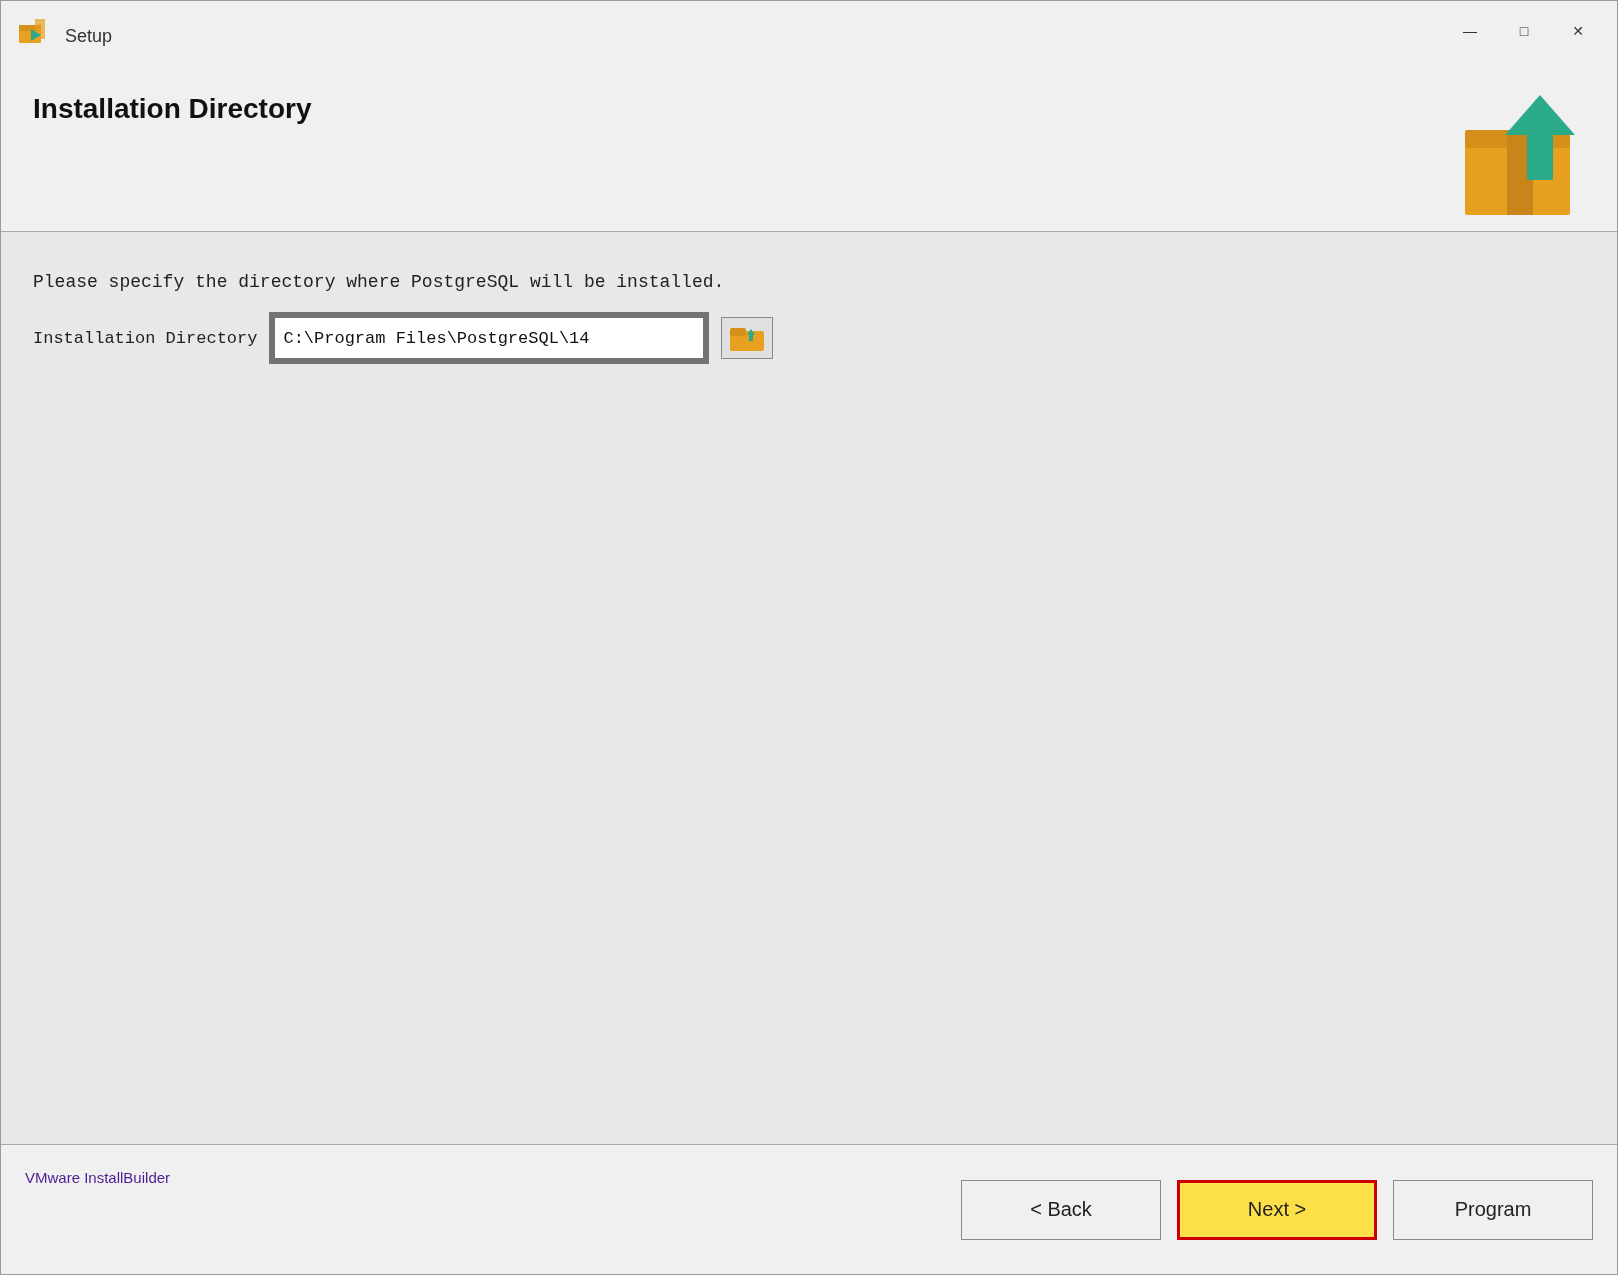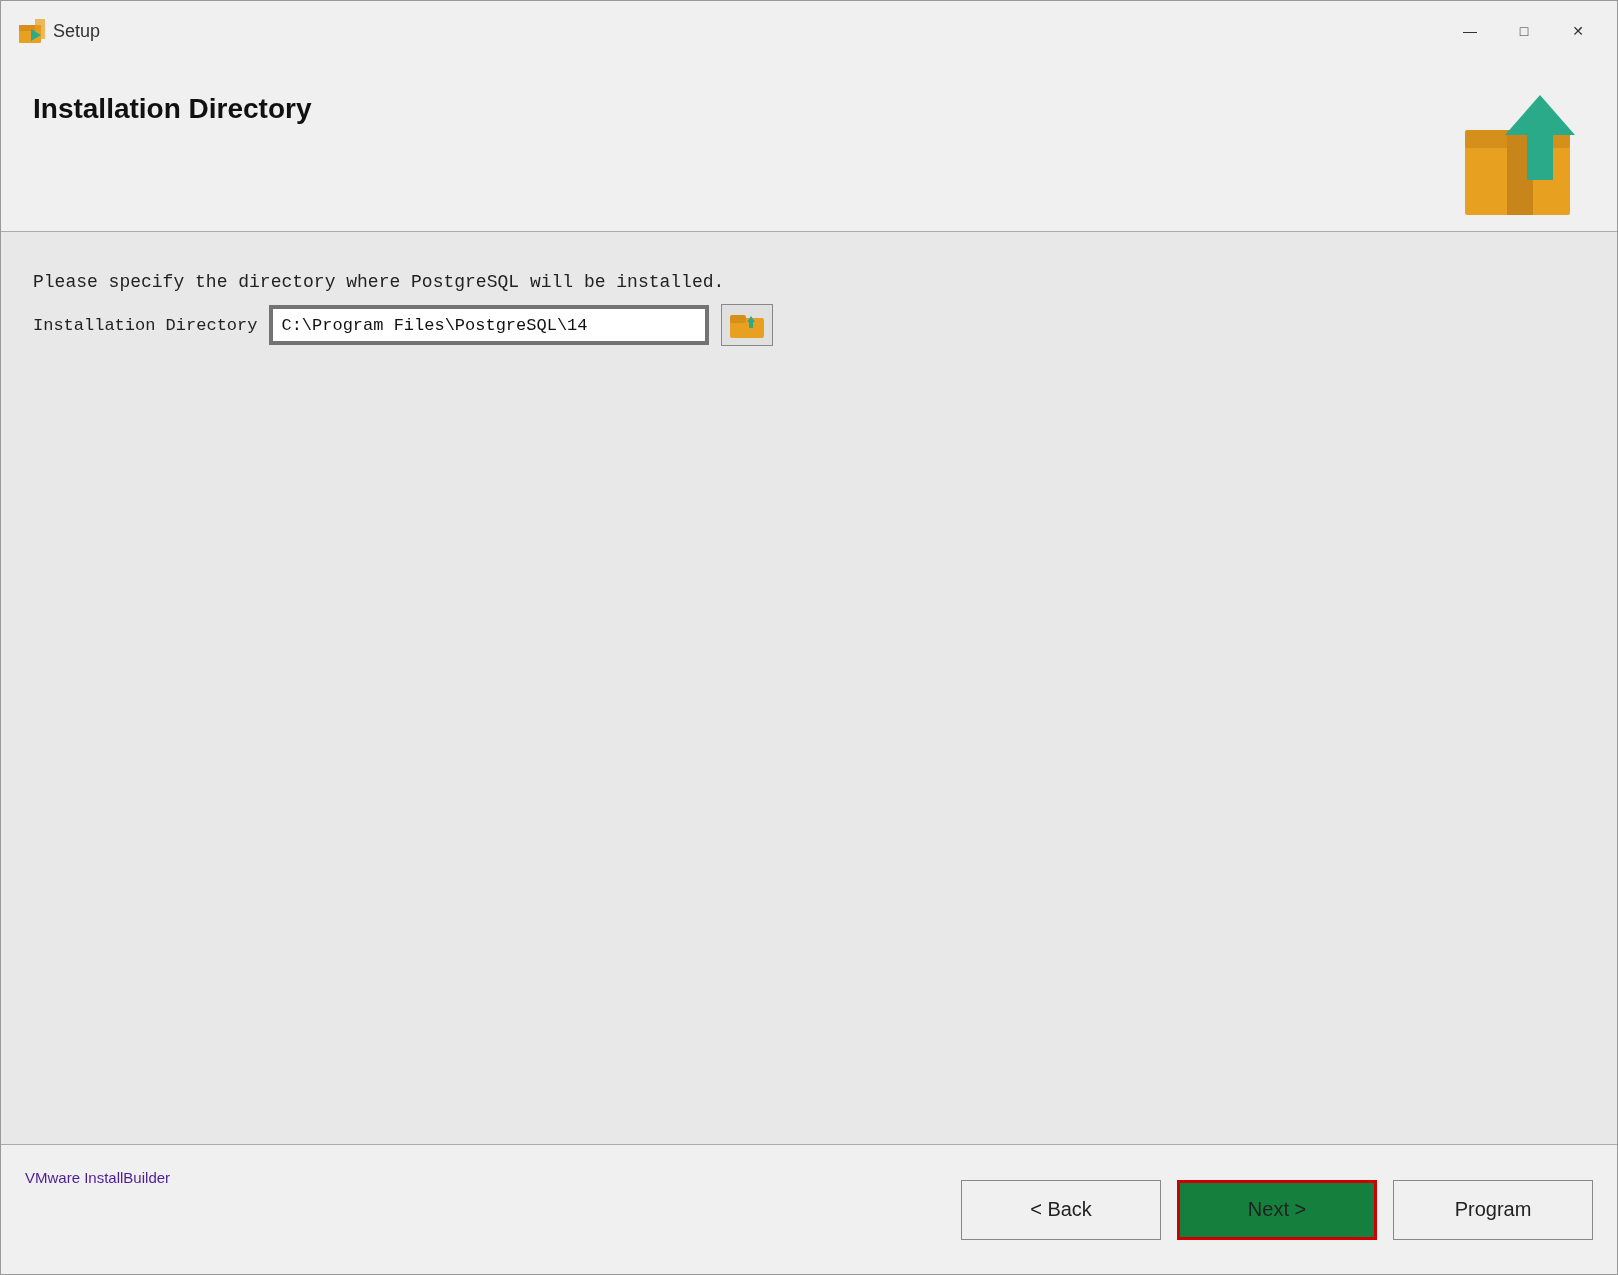--- a/index.html
+++ b/index.html
@@ -30,22 +30,22 @@
       height: 60px;
       display: flex;
       align-items: center;
       padding: 0 16px;
       border-bottom: none;
       flex-shrink: 0;
     }
 
     .title-bar-left {
       display: flex;
-      align-items: center;
-      gap: 4px;
+      align-items: flex-end;
+      gap: 16px;
       flex: 1;
     }
 
     .app-icon {
       width: 32px;
       height: 32px;
       flex-shrink: 0;
     }
 
     .title-text {
@@ -91,43 +91,43 @@
 
     .content-area {
       flex: 1;
       background: #e8e8e8;
       padding: 40px 32px;
     }
 
     .description-text {
       font-size: 18px;
       color: #222;
-      margin-bottom: 12px;
+      margin-bottom: 20px;
       font-family: 'Courier New', monospace;
     }
 
     .field-row {
       display: flex;
       align-items: center;
       gap: 12px;
     }
 
     .field-label {
       font-size: 17px;
       color: #222;
       white-space: nowrap;
       font-family: 'Courier New', monospace;
     }
 
     .dir-input {
       width: 440px;
       height: 40px;
-      border: 4px solid #737373;
+      border: 6px solid #737373;
       background: white;
-      padding: 8px 8px;
+      padding: 20px 8px;
       font-size: 17px;
       font-family: 'Courier New', monospace;
       color: #111;
       outline: none;
     }
 
     .browse-btn {
       width: 52px;
       height: 42px;
       background: #e0e0e0;
@@ -171,21 +171,21 @@
       background: #f0f0f0;
       border: 1px solid #888;
       font-size: 20px;
       cursor: pointer;
       padding: 0 32px;
       color: #222;
     }
 
     .footer-btn.next-btn {
       border: 3px solid #cc0000;
-      background: #15803d;
+      background: #fde047;
       margin: 0 4px;
     }
 
     
     .pkg-box {
       position: relative;
       width: 130px;
       height: 130px;
     }
   </style>

